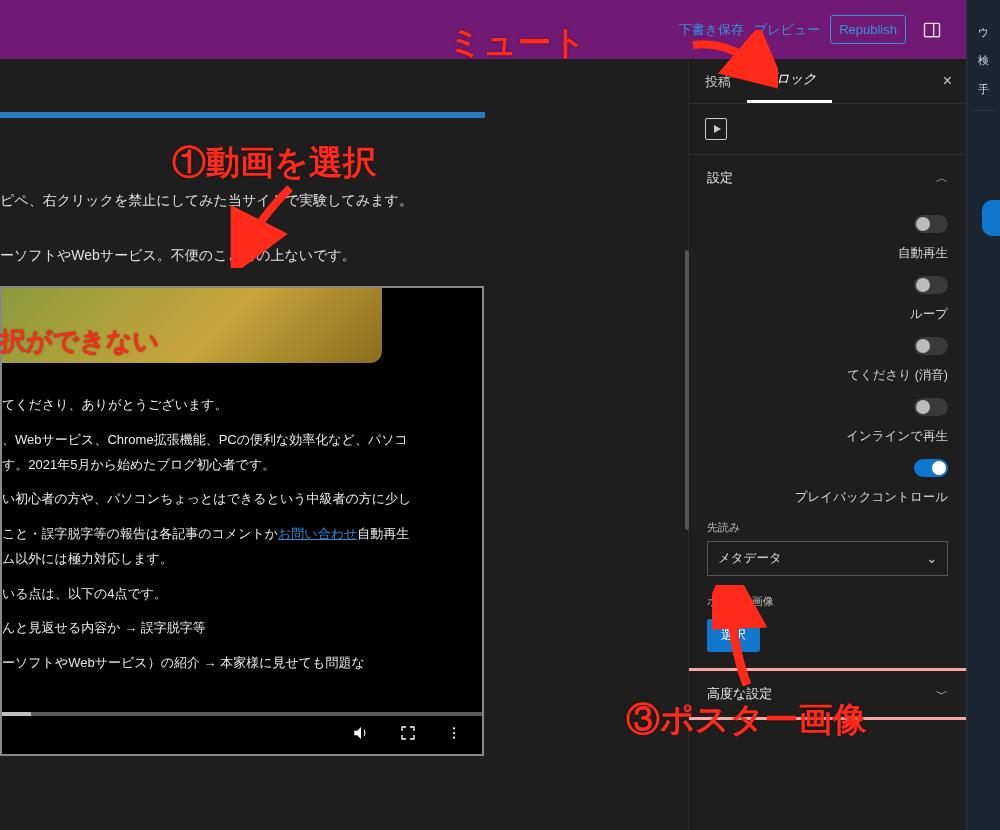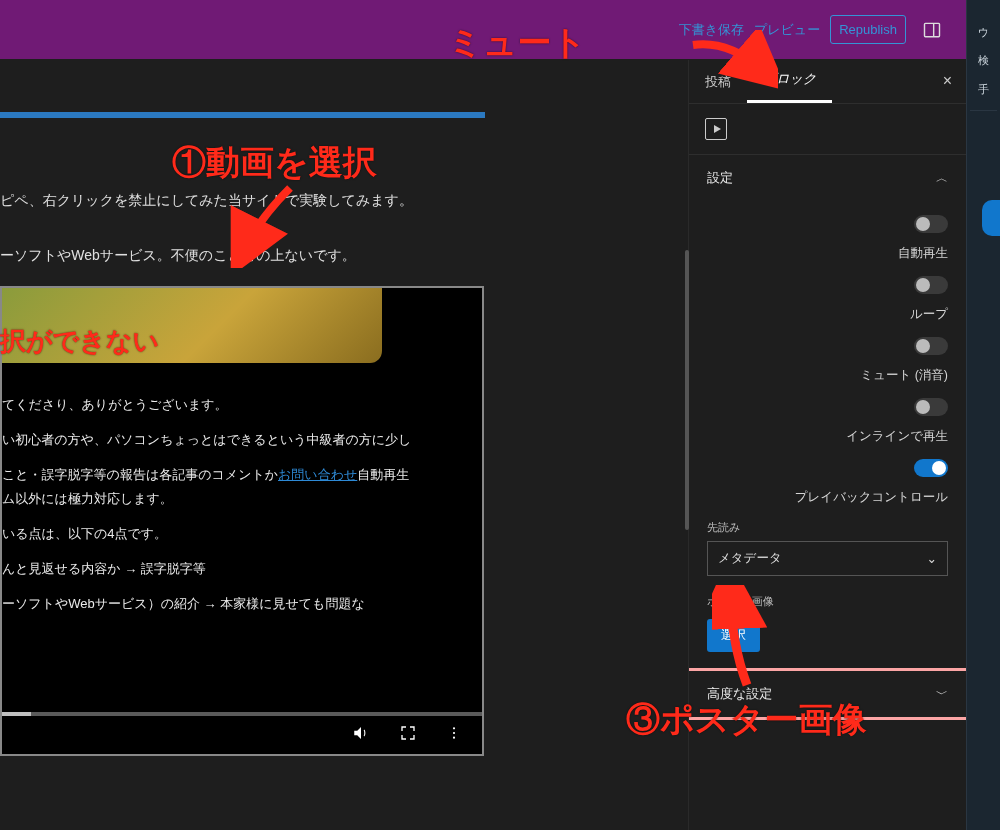--- a/index.html
+++ b/index.html
@@ -86,20 +86,21 @@
   <div class="hr-blue" style="margin-top:52px;"></div>
   <div class="content-line">ピペ、右クリックを禁止にしてみた当サイトで実験してみます。</div>
   <div class="content-line" style="margin-top:30px;">ーソフトやWebサービス。不便のことこの上ないです。</div>
 
   <div class="video-frame" style="margin-top:18px;">
     <div class="video-hero">
       <div class="hero-card"></div>
     </div>
     <div class="video-body">
       <p>てくださり、ありがとうございます。</p>
+      <p><span>、Webサービス、Chrome拡張機能、PCの便利な効率化など、パソコ</span><br><span>す。2021年5月から始めたブログ初心者です。</span></p>
       <p>い初心者の方や、パソコンちょっとはできるという中級者の方に少し</p>
       <p><span>こと・誤字脱字等の報告は各記事のコメントか</span><span class="link-inline">お問い合わせ</span><span>自動再生</span><br><span>ム以外には極力対応します。</span></p>
       <p>いる点は、以下の4点です。</p>
       <p>んと見返せる内容か → 誤字脱字等</p>
       <p>ーソフトやWebサービス）の紹介 → 本家様に見せても問題な</p>
     </div>
     <div class="progress">
         <div class="bar"></div>
       </div>
     <div class="video-controls">
@@ -147,21 +148,21 @@
       <div class="toggle-row">
         <div class="toggle">
             <div class="knob"></div>
           </div>
         <span class="toggle-label">ループ</span>
       </div>
       <div class="toggle-row">
         <div class="toggle">
             <div class="knob"></div>
           </div>
-        <span class="toggle-label">ミュート (消音)</span>
+        <span class="toggle-label">てくださり (消音)</span>
       </div>
       <div class="toggle-row">
         <div class="toggle">
             <div class="knob"></div>
           </div>
         <span class="toggle-label">インラインで再生</span>
       </div>
       <div class="toggle-row">
         <div class="toggle on">
             <div class="knob"></div>

